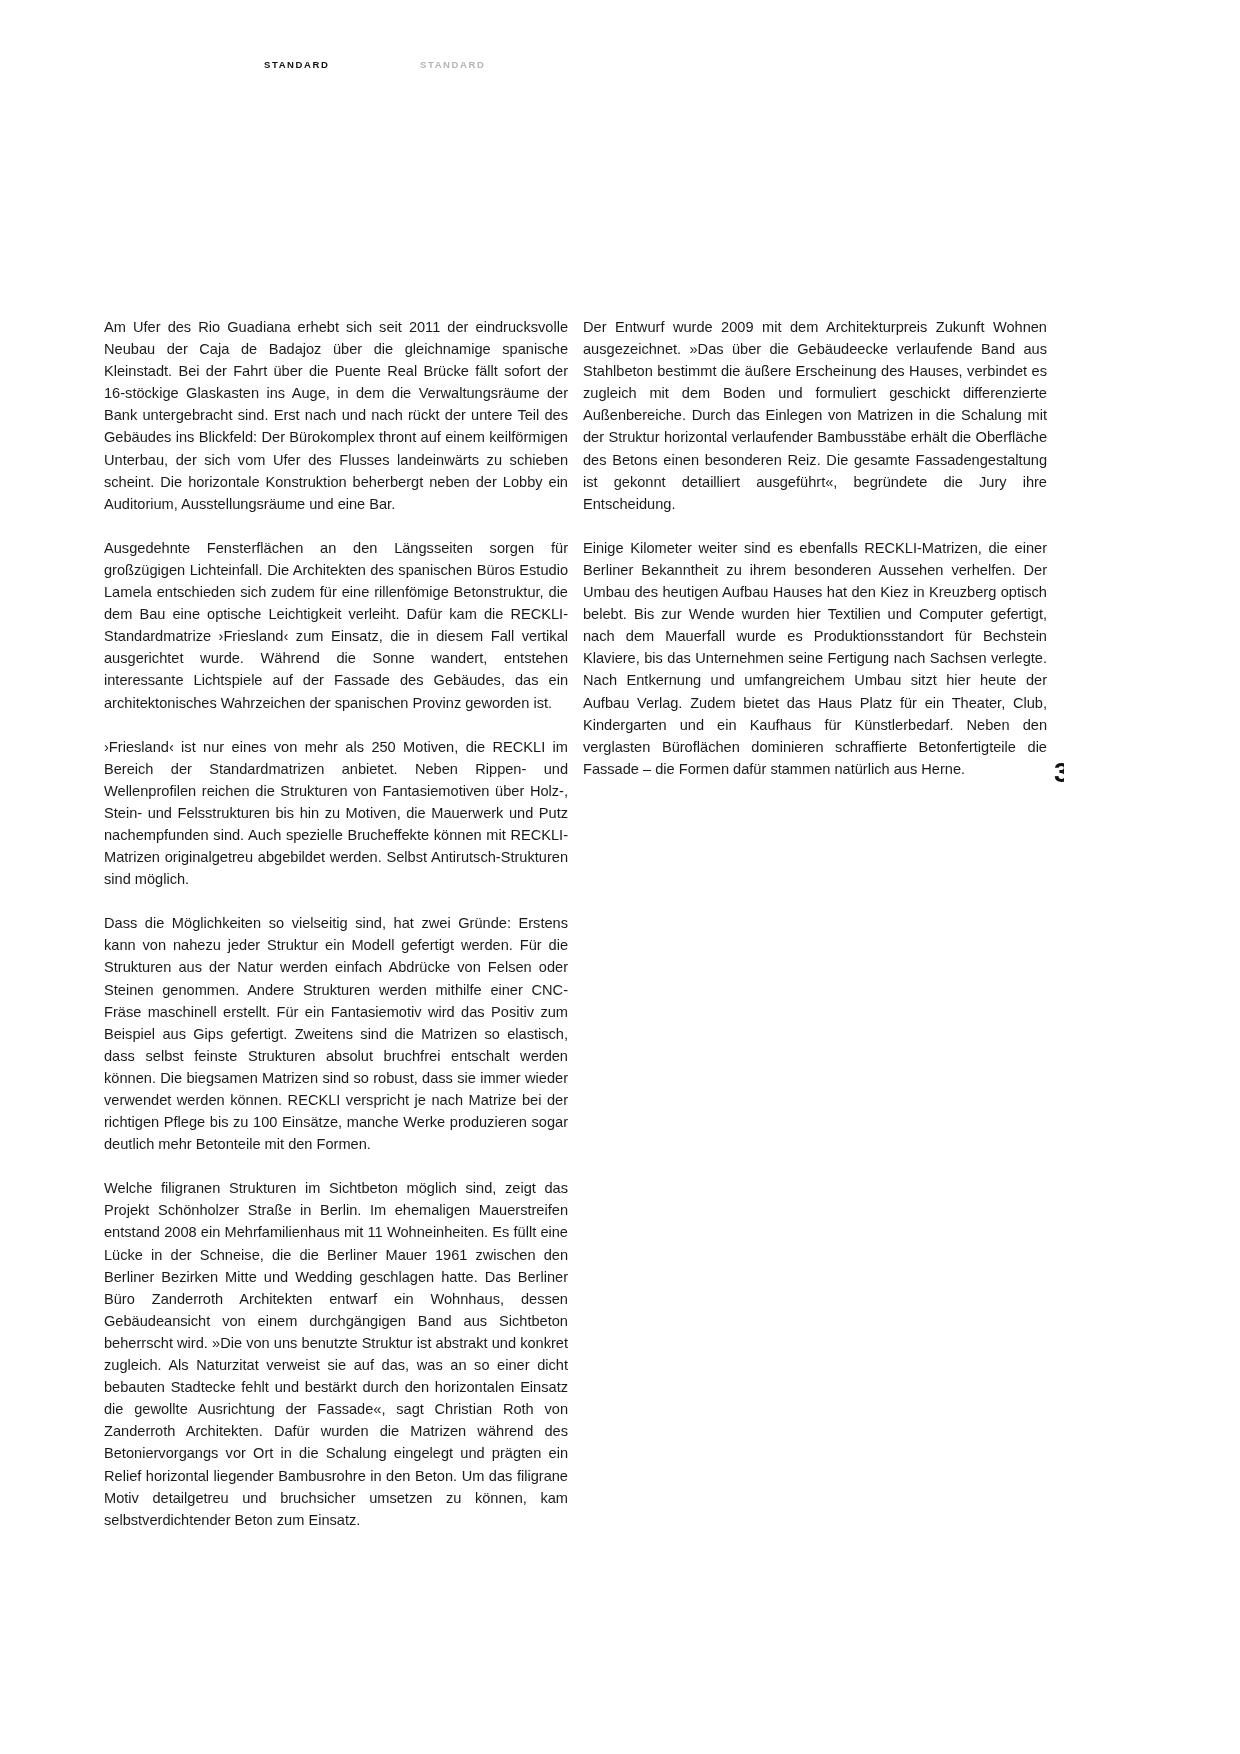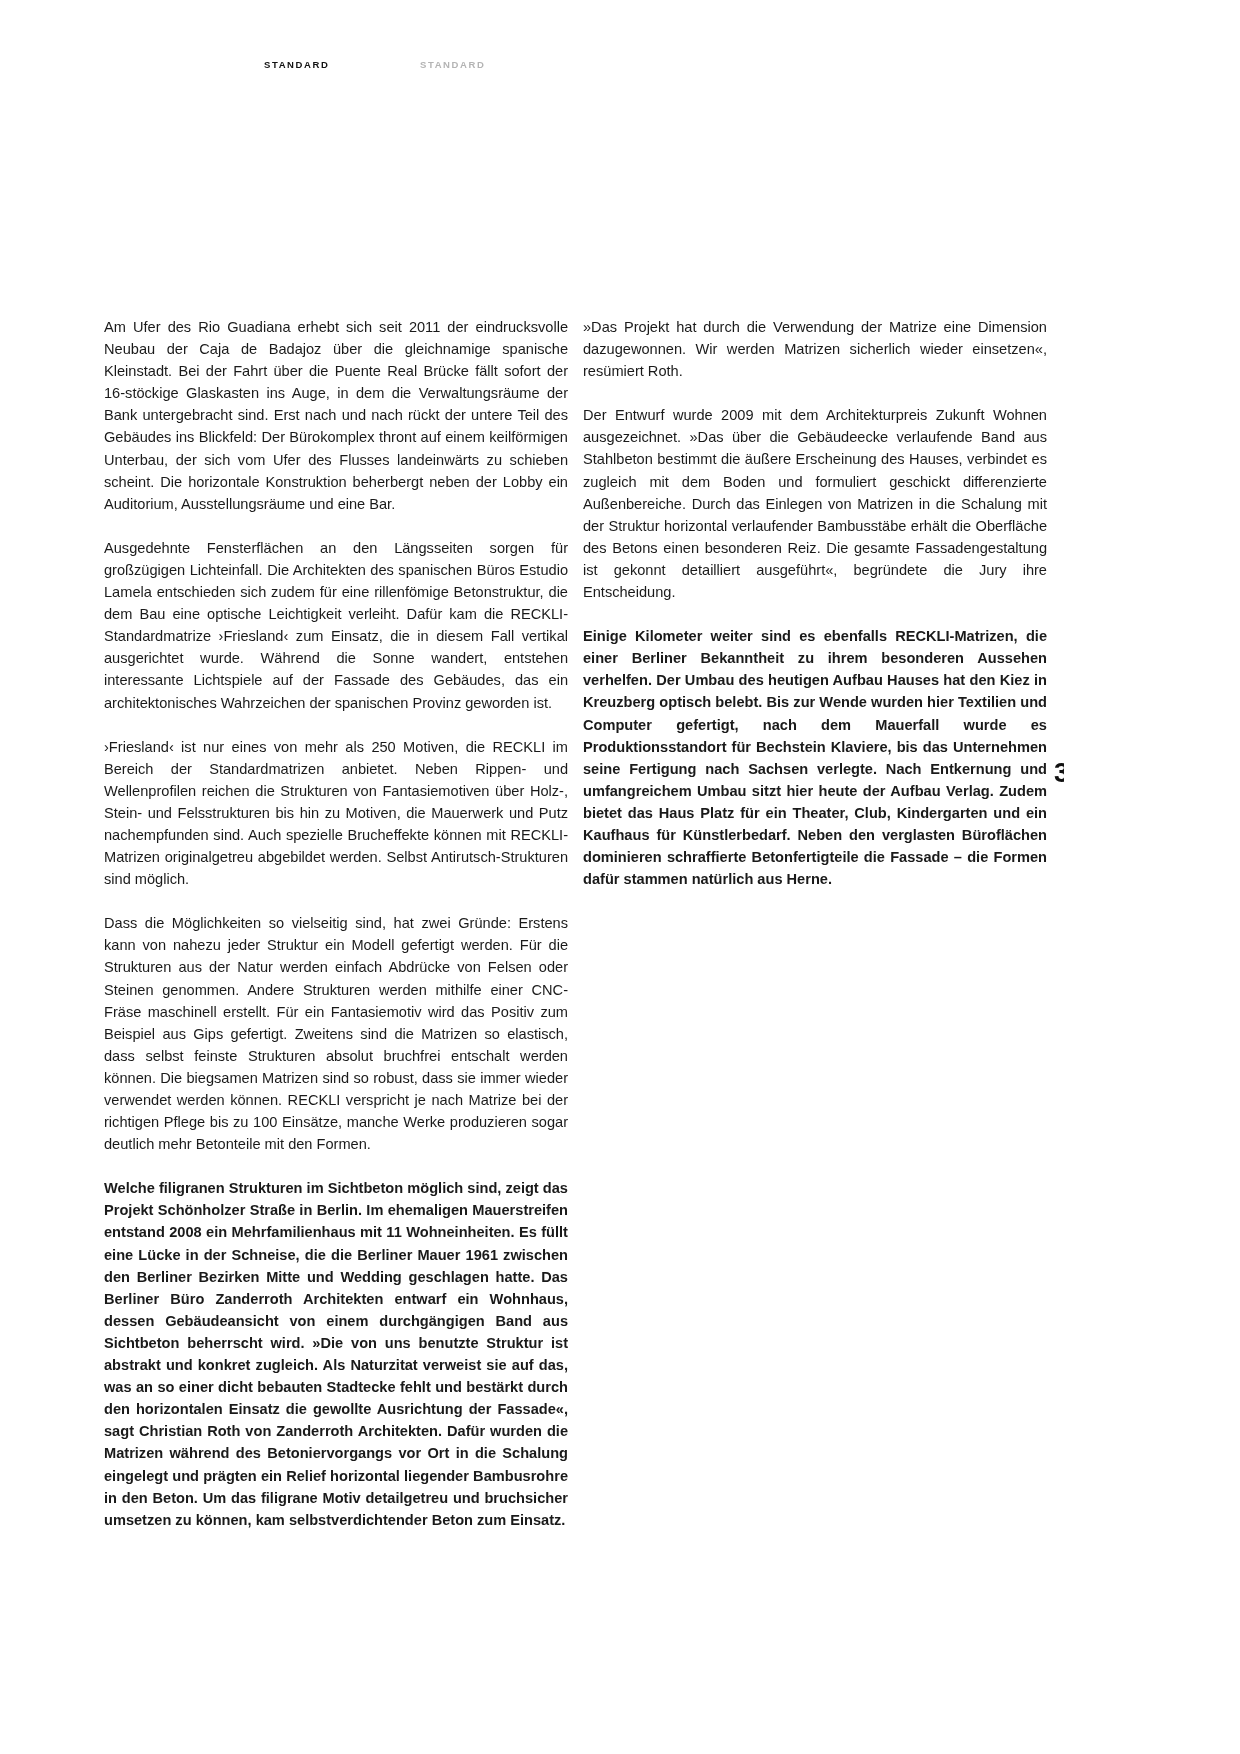--- a/index.html
+++ b/index.html
@@ -42,21 +42,21 @@
     -webkit-hyphens: manual;
     color: #1a1a1a;
   }
   .col.left  { left: 104px; }
   .col.right { left: 583px; }
 
   .col p {
     margin: 8px 0 22px 0;
     text-align: justify;
   }
-  .col p:last-child { margin-bottom: 0; font-weight: bold; }
+  .col p:last-child { margin-bottom: 0; }
 
   
   .folio {
     position: absolute;
     left: 1054px;
     top: 760px;
     font-size: 27px;
     font-weight: bold;
     letter-spacing: 0.5px;
     line-height: 1;
@@ -74,20 +74,19 @@
 
   <div class="col left">
     <p>Am Ufer des Rio Guadiana erhebt sich seit 2011 der eindrucksvolle Neubau der Caja de Badajoz über die gleichnamige spanische Kleinstadt. Bei der Fahrt über die Puente Real Brücke fällt sofort der 16-stöckige Glaskasten ins Auge, in dem die Verwaltungsräume der Bank untergebracht sind. Erst nach und nach rückt der untere Teil des Gebäudes ins Blickfeld: Der Bürokomplex thront auf einem keilförmigen Unterbau, der sich vom Ufer des Flusses landeinwärts zu schieben scheint. Die horizontale Konstruktion beherbergt neben der Lobby ein Auditorium, Ausstellungsräume und eine Bar.</p>
     <p>Ausgedehnte Fensterflächen an den Längsseiten sorgen für großzügigen Lichteinfall. Die Architekten des spanischen Büros Estudio Lamela entschieden sich zudem für eine rillenfömige Betonstruktur, die dem Bau eine optische Leichtigkeit verleiht. Dafür kam die RECKLI-Standardmatrize ›Friesland‹ zum Einsatz, die in diesem Fall vertikal ausgerichtet wurde. Während die Sonne wandert, entstehen interessante Lichtspiele auf der Fassade des Gebäudes, das ein architektonisches Wahrzeichen der spanischen Provinz geworden ist.</p>
     <p>›Friesland‹ ist nur eines von mehr als 250 Motiven, die RECKLI im Bereich der Standardmatrizen anbietet. Neben Rippen- und Wellenprofilen reichen die Strukturen von Fantasiemotiven über Holz-, Stein- und Felsstrukturen bis hin zu Motiven, die Mauerwerk und Putz nachempfunden sind. Auch spezielle Bruchef­fekte können mit RECKLI-Matrizen originalgetreu abgebildet werden. Selbst Antirutsch-Strukturen sind möglich.</p>
     <p>Dass die Möglichkeiten so vielseitig sind, hat zwei Gründe: Erstens kann von nahezu jeder Struktur ein Modell gefertigt werden. Für die Strukturen aus der Natur werden einfach Abdrücke von Felsen oder Steinen genommen. Andere Strukturen werden mithilfe einer CNC-Fräse maschinell erstellt. Für ein Fantasiemotiv wird das Positiv zum Beispiel aus Gips gefertigt. Zweitens sind die Matrizen so elastisch, dass selbst feinste Strukturen absolut bruchfrei entschalt werden können. Die biegsamen Matrizen sind so robust, dass sie immer wieder verwendet werden können. RECKLI verspricht je nach Matrize bei der richtigen Pflege bis zu 100 Einsätze, manche Werke produzieren sogar deutlich mehr Betonteile mit den Formen.</p>
     <p>Welche filigranen Strukturen im Sichtbeton möglich sind, zeigt das Projekt Schönholzer Straße in Berlin. Im ehemaligen Mauerstreifen entstand 2008 ein Mehrfamilienhaus mit 11 Wohneinheiten. Es füllt eine Lücke in der Schneise, die die Berliner Mauer 1961 zwischen den Berliner Bezirken Mitte und Wedding geschlagen hatte. Das Berliner Büro Zanderroth Architekten entwarf ein Wohnhaus, dessen Gebäudeansicht von einem durchgängigen Band aus Sichtbeton beherrscht wird. »Die von uns benutzte Struktur ist abstrakt und konkret zugleich. Als Naturzitat verweist sie auf das, was an so einer dicht bebauten Stadtecke fehlt und bestärkt durch den horizontalen Einsatz die gewollte Ausrichtung der Fassade«, sagt Christian Roth von Zanderroth Architekten. Dafür wurden die Matrizen während des Betoniervorgangs vor Ort in die Schalung eingelegt und prägten ein Relief horizontal liegender Bambusrohre in den Beton. Um das filigrane Motiv detailgetreu und bruchsicher umsetzen zu können, kam selbstverdichtender Beton zum Einsatz.</p>
   </div>
 
   <div class="col right">
-    <p>»Das Projekt hat durch die Verwendung der Matrize eine Dimension dazugewonnen. Wir werden Matrizen sicherlich wieder einsetzen«, resümiert Roth.</p>
     <p>Der Entwurf wurde 2009 mit dem Architekturpreis Zukunft Wohnen ausgezeichnet. »Das über die Gebäudeecke verlaufende Band aus Stahlbeton bestimmt die äußere Erscheinung des Hauses, verbindet es zugleich mit dem Boden und formuliert geschickt differenzierte Außenbereiche. Durch das Einlegen von Matrizen in die Schalung mit der Struktur horizontal verlaufender Bambusstäbe erhält die Oberfläche des Betons einen besonderen Reiz. Die gesamte Fassadengestaltung ist gekonnt detailliert ausgeführt«, begründete die Jury ihre Entscheidung.</p>
     <p>Einige Kilometer weiter sind es ebenfalls RECKLI-Matrizen, die einer Berliner Bekanntheit zu ihrem besonderen Aussehen verhelfen. Der Umbau des heutigen Aufbau Hauses hat den Kiez in Kreuzberg optisch belebt. Bis zur Wende wurden hier Textilien und Computer gefertigt, nach dem Mauerfall wurde es Produktionsstandort für Bechstein Klaviere, bis das Unternehmen seine Fertigung nach Sachsen verlegte. Nach Entkernung und umfangreichem Umbau sitzt hier heute der Aufbau Verlag. Zudem bietet das Haus Platz für ein Theater, Club, Kindergarten und ein Kaufhaus für Künstlerbedarf. Neben den verglasten Büroflächen dominieren schraffierte Betonfertigteile die Fassade – die Formen dafür stammen natürlich aus Herne.</p>
   </div>
 
   <div class="folio">36</div>
 
 </div>
 
 </body></html>

